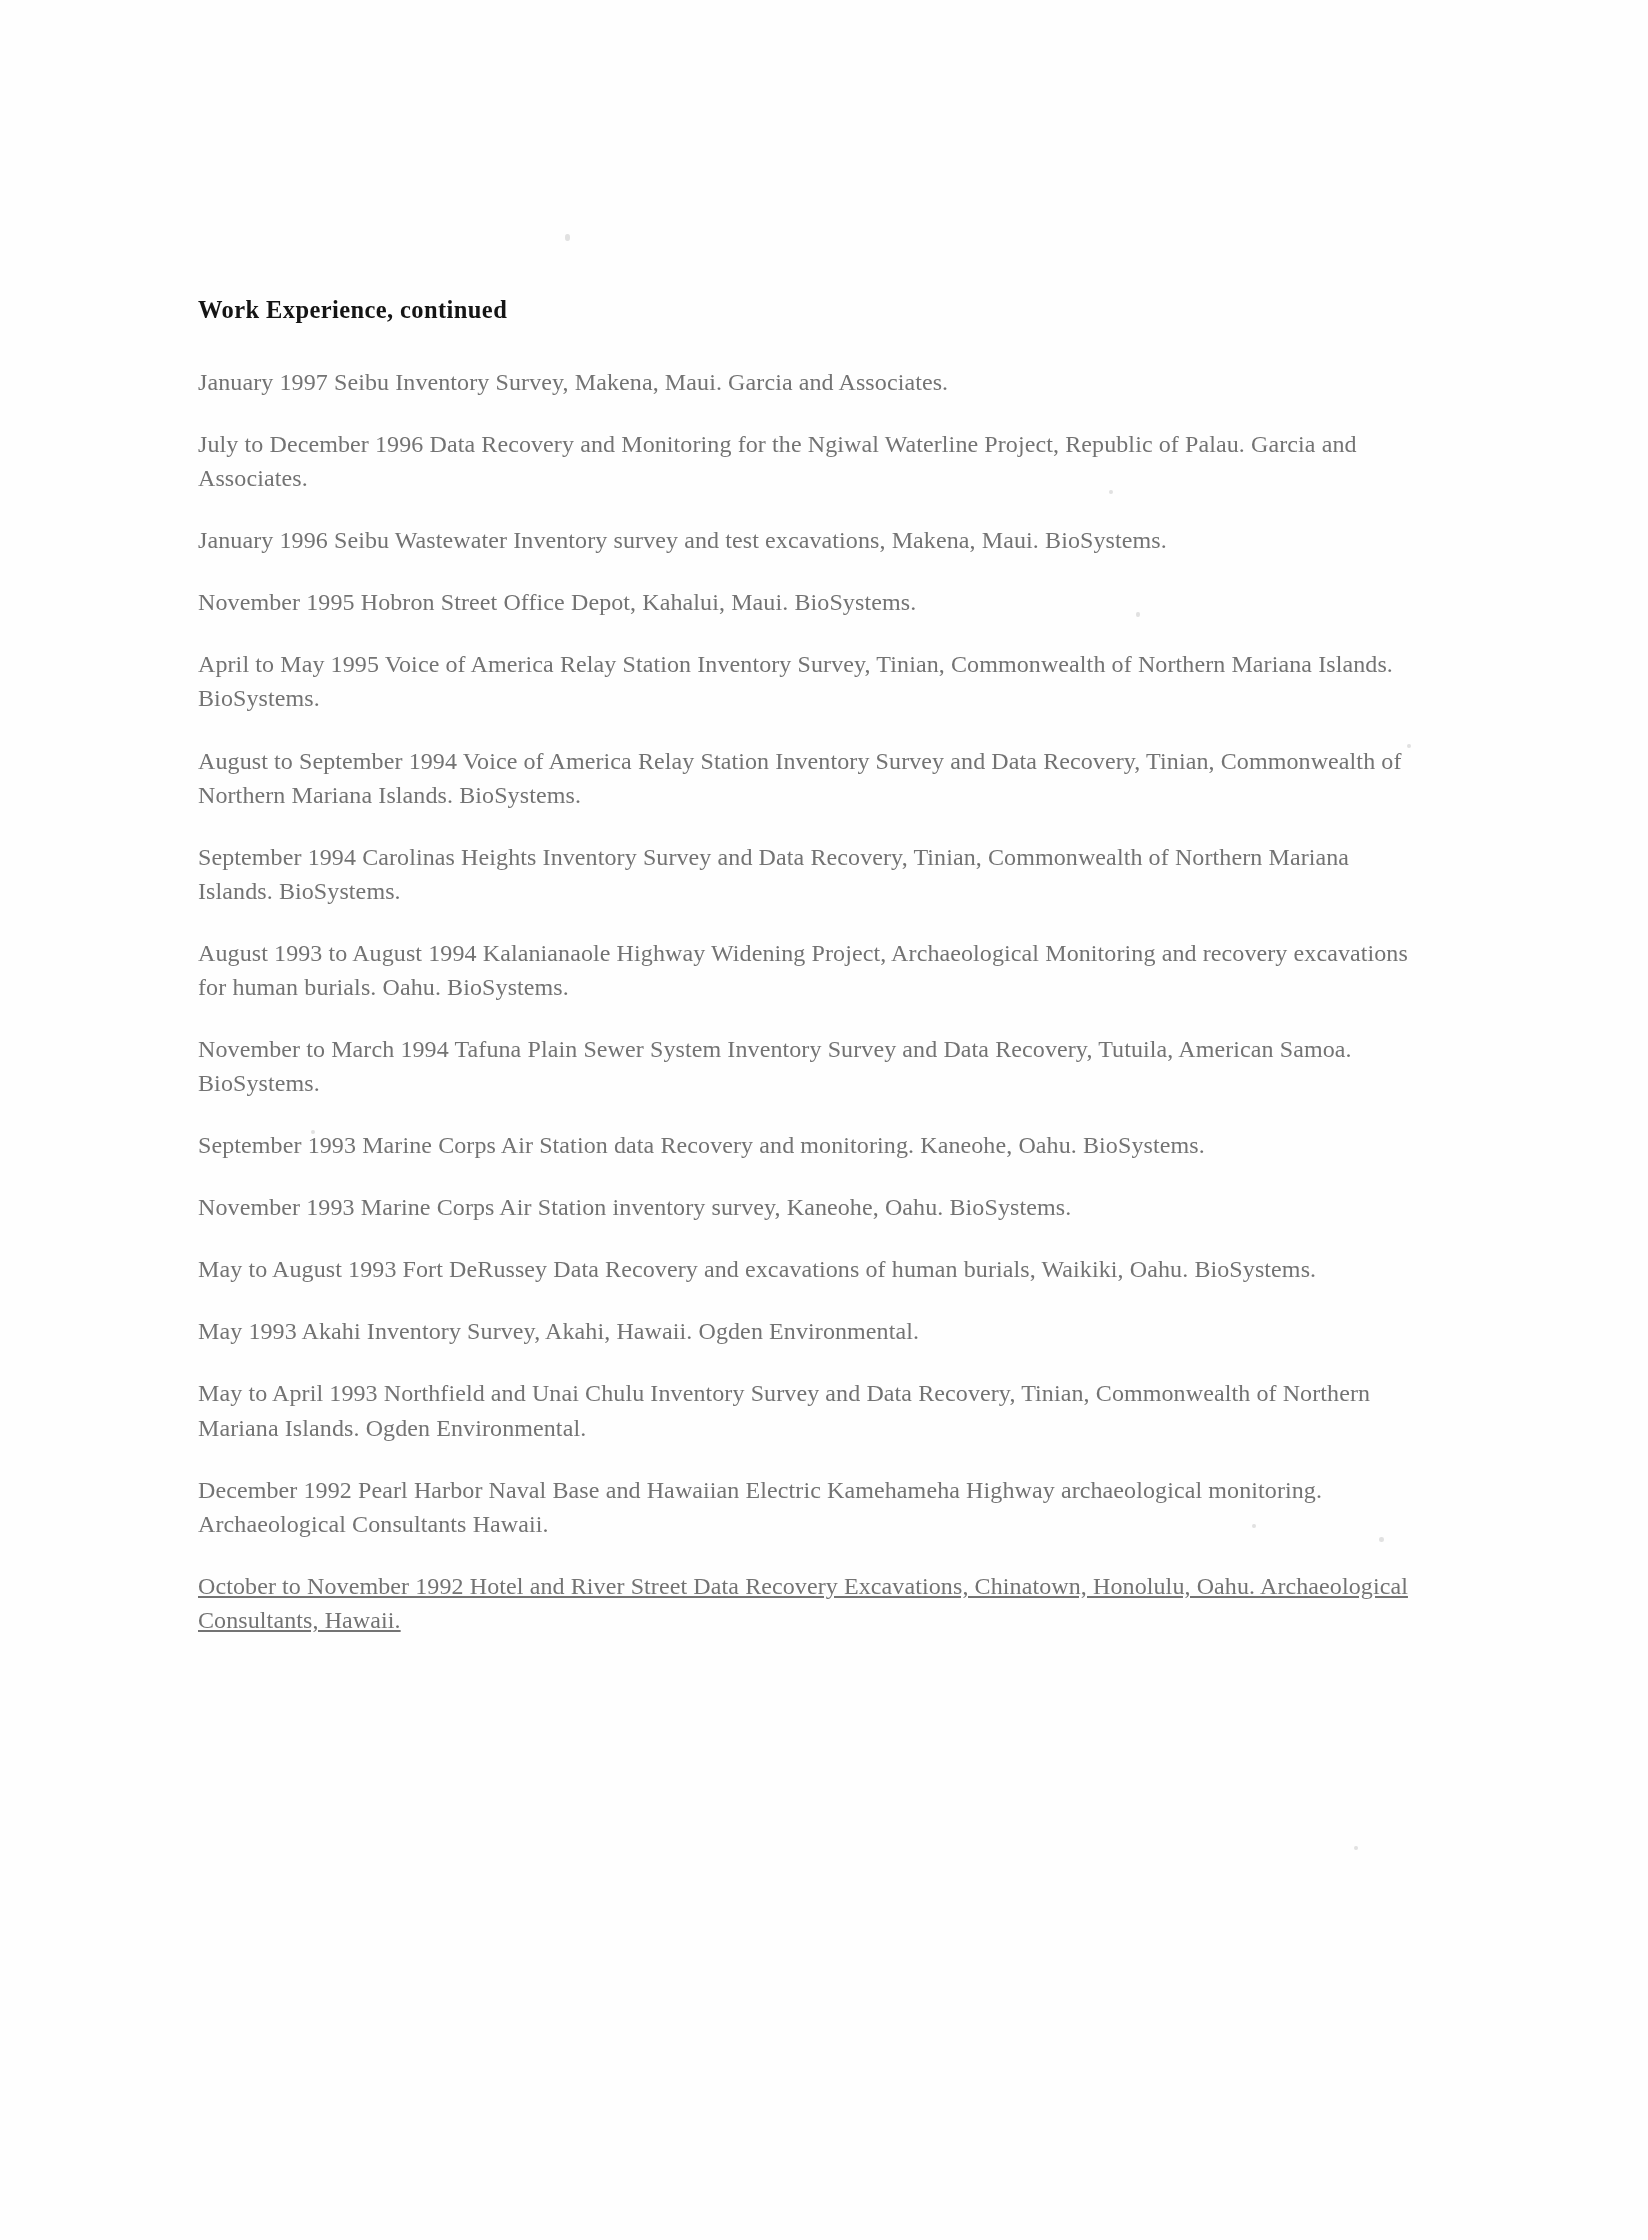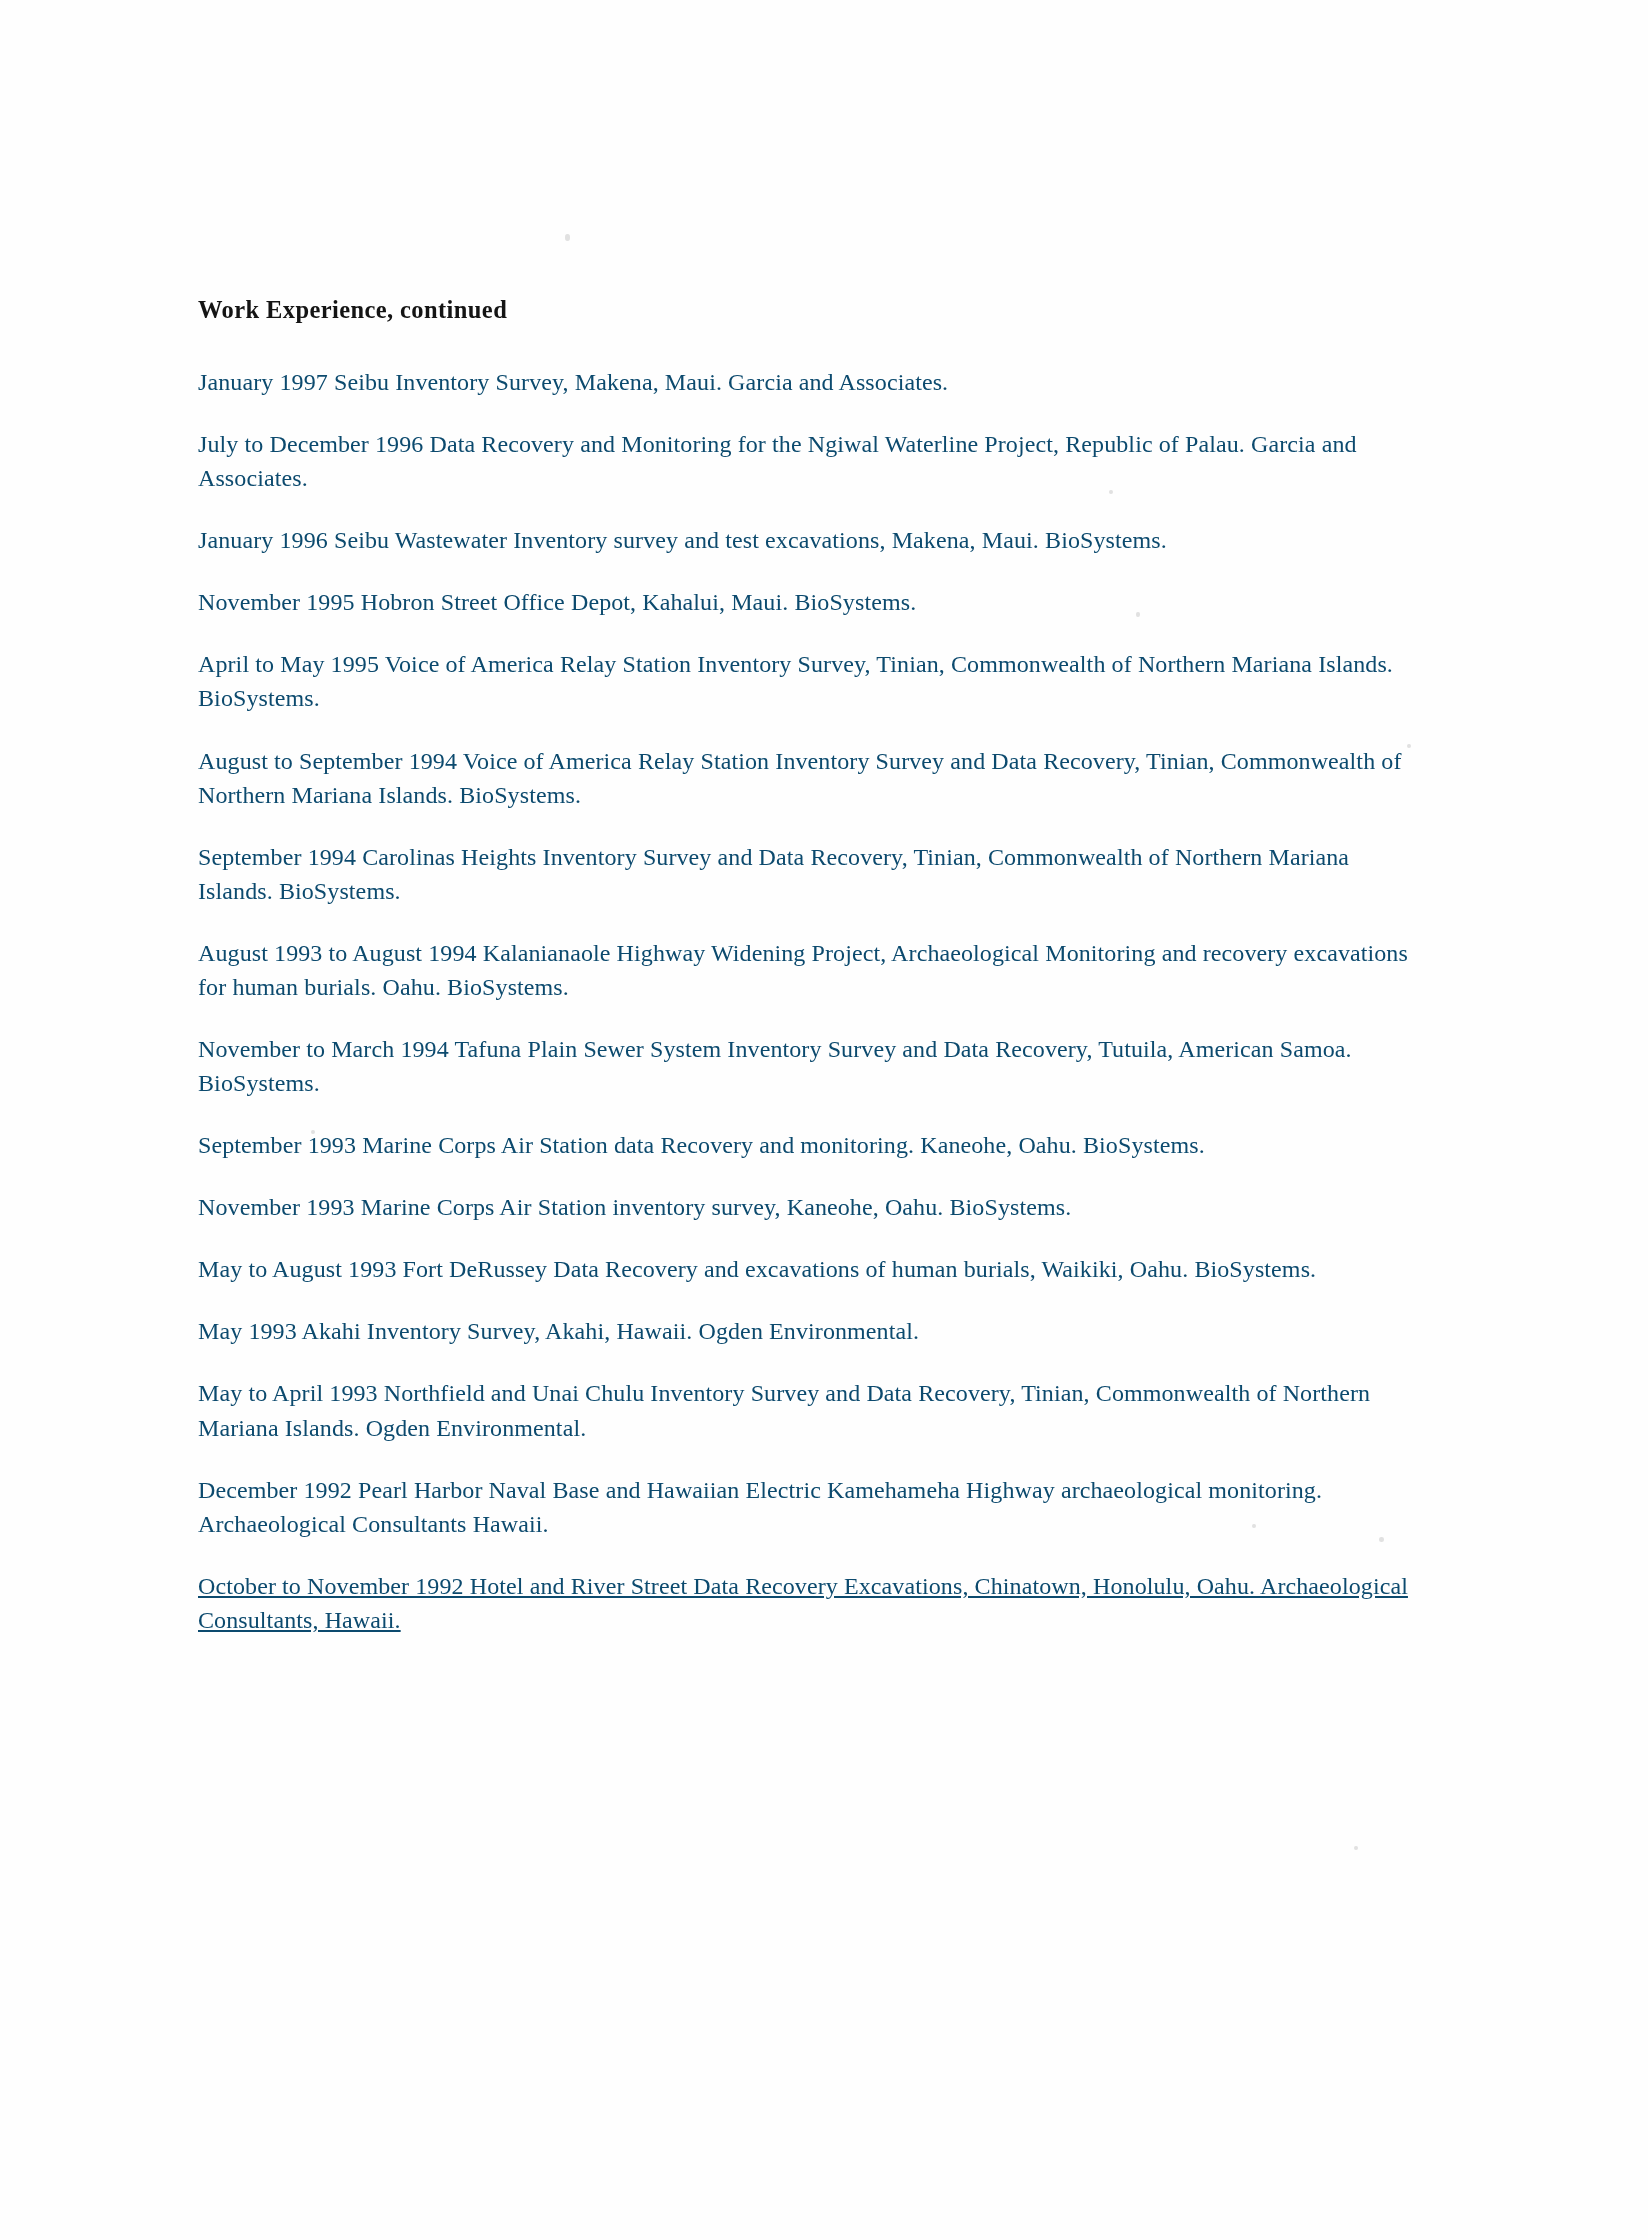--- a/index.html
+++ b/index.html
@@ -32,21 +32,21 @@
     font-weight: bold;
     font-size: 24.5px;
     letter-spacing: 0.4px;
     margin: 0 0 41px 0;
     color: #141414;
   }
   .entry {
     font-size: 24px;
     line-height: 1.42;
     margin: 0 0 28px 0;
-    color: #0c4a6e;
+    color: #737373;
     text-align: left;
     letter-spacing: 0.1px;
   }
   .entry:last-child {
     margin-bottom: 0;
     text-decoration: underline;
   }
   
   .speck {
     position: absolute;

